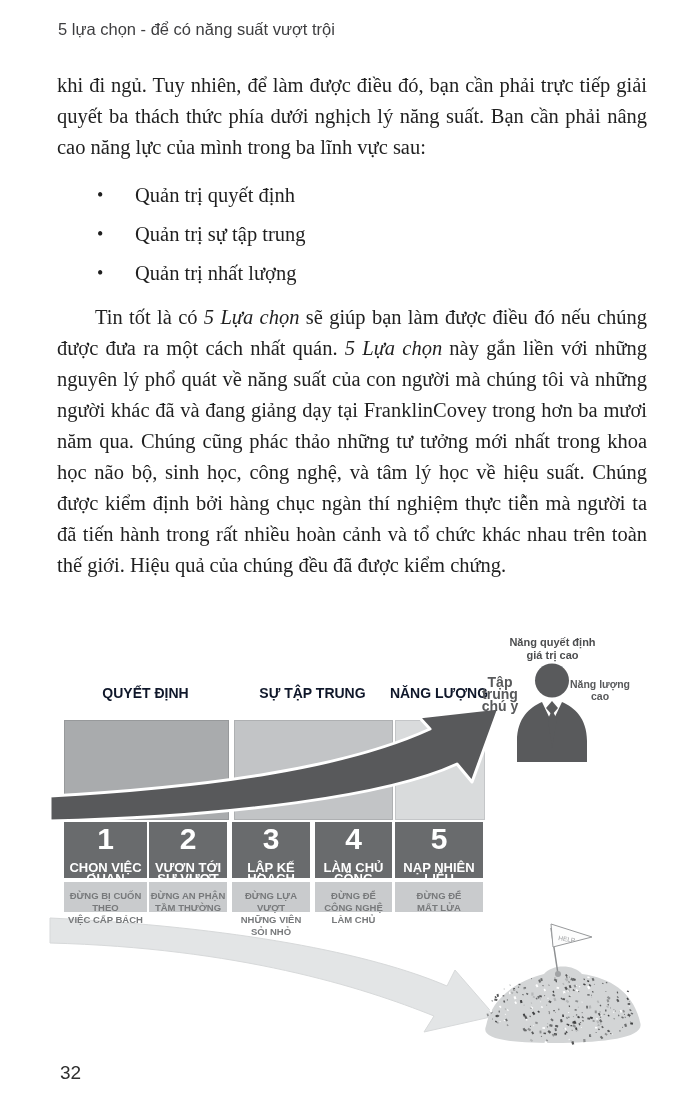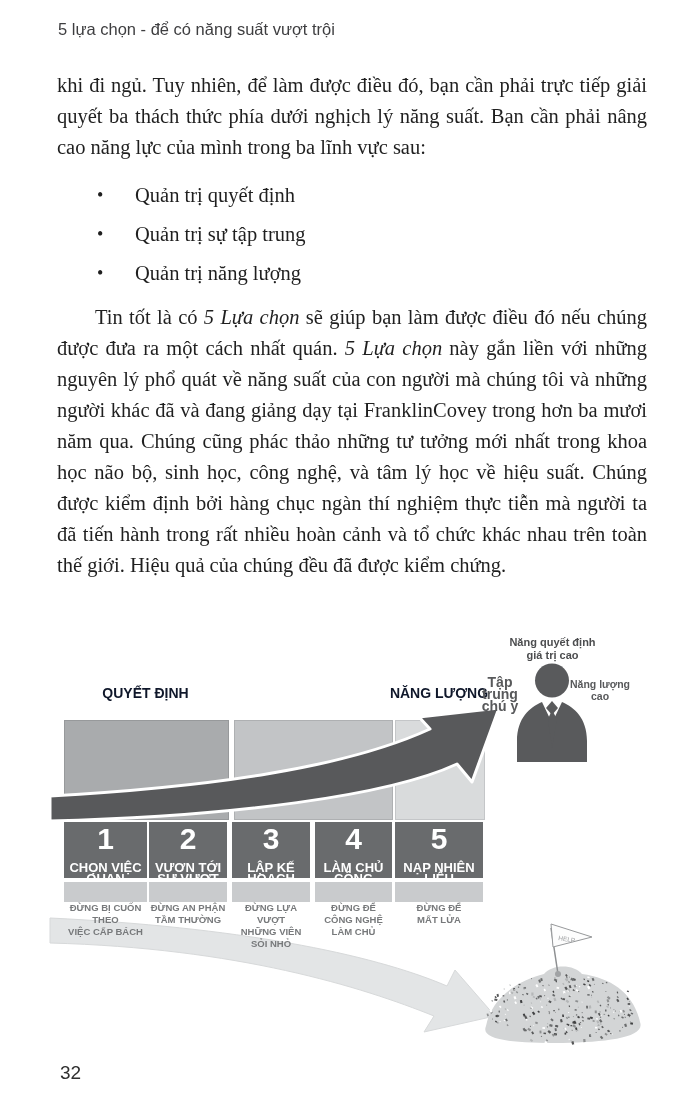--- a/index.html
+++ b/index.html
@@ -24,23 +24,23 @@
   .col-header{position:absolute;top:52px;height:22px;line-height:22px;text-align:center;
         font-weight:bold;font-size:14px;color:#0f172a;white-space:nowrap;z-index:3;}
   .col-header.h1{left:64px;width:163px;}
   .col-header.h2{left:234px;width:157px;}
   .col-header.h3{left:370px;width:138px;}
   .diagram-svg{position:absolute;left:0;top:0;width:700px;height:425px;z-index:2;}
   .choice-box{position:absolute;top:192px;height:56px;background:var(--choice-box,#696b6d);
         color:#fff;text-align:center;z-index:3;padding-top:2px;box-sizing:border-box;}
   .choice-num{font-size:30px;line-height:28px;font-weight:bold;margin-top:1px;}
   .choice-title{font-size:13px;line-height:10.5px;font-weight:bold;white-space:pre-line;margin-top:10px;}
-  .caption-box{position:absolute;top:252px;height:20px;background:var(--caption-box,#c9cbcd);
+  .caption-box{position:absolute;top:252px;height:30px;background:var(--caption-box,#c9cbcd);
         color:#77797b;text-align:center;z-index:3;font-size:9.5px;line-height:12px;
-        font-weight:bold;white-space:pre-line;padding-top:20px;box-sizing:border-box;}
+        font-weight:bold;white-space:pre-line;padding-top:8px;box-sizing:border-box;}
   
   .figure{position:absolute;left:450px;top:2px;width:205px;height:175px;z-index:3;}
   .fig-label{position:absolute;text-align:center;white-space:pre-line;color:#4c4d4f;font-weight:bold;}
   .fig-top{left:0;top:4px;width:205px;font-size:11px;line-height:12.5px;}
   .fig-left{left:20px;top:44px;width:60px;font-size:14px;line-height:12px;color:#58595b;}
   .fig-right{left:120px;top:46px;width:60px;font-size:10.5px;line-height:12px;color:#58595b;}
   .fig-bottom{left:0;top:134px;width:205px;font-size:13.5px;line-height:15.5px;letter-spacing:.3px;color:#4c4d4f;}
   .fig-icon{position:absolute;left:63px;top:30px;}
   .page-number{position:absolute;left:60px;top:1062px;font-family:"Liberation Sans",sans-serif;
         font-size:19px;color:#2f2f2f;}
@@ -50,32 +50,33 @@
 
 <div class="page">
 
   <div class="running-head">5 lựa chọn - để có năng suất vượt trội</div>
 
   <div class="body-text">
     <p class="para">khi đi ngủ. Tuy nhiên, để làm được điều đó, bạn cần phải trực tiếp giải quyết ba thách thức phía dưới nghịch lý năng suất. Bạn cần phải nâng cao năng lực của mình trong ba lĩnh vực sau:</p>
     <ul class="bullets" id="bullet-list">
         <li>Quản trị quyết định</li>
         <li>Quản trị sự tập trung</li>
-        <li>Quản trị năng lượng</li>
+        <li>Quản trị nhất lượng</li>
       </ul>
     <p class="para para2" id="para2"><span>Tin tốt là có </span><i>5 Lựa chọn</i><span> sẽ giúp bạn làm được điều đó nếu chúng được đưa ra một cách nhất quán. </span><i>5 Lựa chọn</i><span> này gắn liền với những nguyên lý phổ quát về năng suất của con người mà chúng tôi và những người khác đã và đang giảng dạy tại FranklinCovey trong hơn ba mươi năm qua. Chúng cũng phác thảo những tư tưởng mới nhất trong khoa học não bộ, sinh học, công nghệ, và tâm lý học về hiệu suất. Chúng được kiểm định bởi hàng chục ngàn thí nghiệm thực tiễn mà người ta đã tiến hành trong rất nhiều hoàn cảnh và tổ chức khác nhau trên toàn thế giới. Hiệu quả của chúng đều đã được kiểm chứng.</span></p>
   </div>
 
   <div class="diagram">
 
     <div class="panel p1"></div>
     <div class="panel p2"></div>
     <div class="panel p3"></div>
 
     <div class="col-header h1">QUYẾT ĐỊNH</div>
+    <div class="col-header h2">SỰ TẬP TRUNG</div>
     <div class="col-header h3">NĂNG LƯỢNG</div>
 
     <svg class="diagram-svg" viewBox="0 0 700 425">
 
       <path d="M50,166 C210,157 345,138 430,99 L419,87 L499,78 L472,152 L457,134 C388,166 235,186 50,191 Z" fill="var(--arrow-dark,#58595b)" stroke="#ffffff" stroke-width="3" stroke-linejoin="round"></path>
 
       <path d="M50,288 C235,297 370,323 447,356 L455,340 L495,386 L424,402 L434,386 C362,357 238,318 50,313 Z" fill="var(--arrow-light,#e3e5e6)" stroke="#d7d9da" stroke-width="1"></path>
 
       <g>
         <path d="M486,396 C492,366 520,350 544,344 C552,334 574,334 582,344 C612,348 634,364 640,392 C646,408 606,412 563,413 C510,413 480,410 486,396 Z" fill="#d3d5d6"></path>

